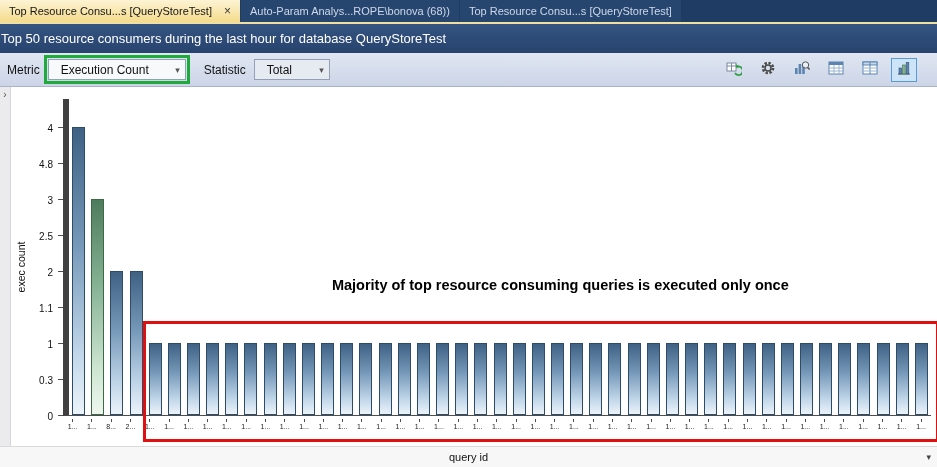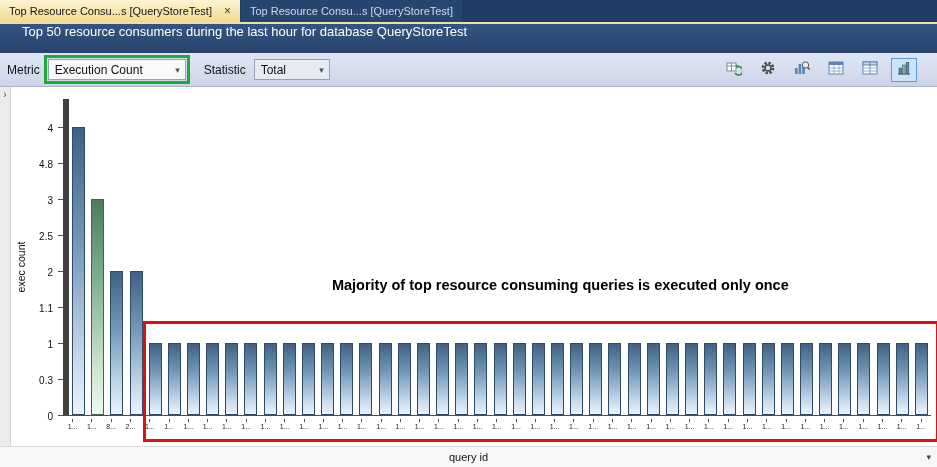--- a/index.html
+++ b/index.html
@@ -7,27 +7,27 @@
   .app{width:937px;height:467px;display:flex;flex-direction:column;background:#fff;}
 
   
   .tabstrip{height:22px;background:#1e3c64;display:flex;align-items:stretch;overflow:hidden;}
   .tab{display:flex;align-items:center;padding:0 9px;font-size:11px;color:#cdd8ea;background:#27466f;margin-right:1px;cursor:default;white-space:nowrap;}
   .tab.active{background:linear-gradient(180deg,#fdf4d4,#f4da8b);color:#151515;}
   .tab-close{margin-left:12px;color:#3a3a3a;font-size:12px;line-height:1;cursor:pointer;}
   .tab-underline{height:2px;background:#f0dfa0;}
 
   
-  .header{height:29px;background:linear-gradient(180deg,#355481,#27436e);color:#fff;display:flex;align-items:flex-start;padding-left:22px;font-size:13px;}
+  .header{height:29px;background:linear-gradient(180deg,#355481,#27436e);color:#fff;display:flex;align-items:center;padding-left:1px;font-size:13px;}
 
   
   .toolbar{height:33px;background:linear-gradient(180deg,#e0e6f2,#ccd5e7);border-bottom:1px solid #a9b4c9;display:flex;align-items:center;padding:0 20px 0 5px;font-size:12px;color:#111;}
   .tb-label{margin:0 4px 0 2px;}
   .green-wrap{border:3px solid #1faa3c;padding:1px;margin-right:12px;background:transparent;}
-  .combo{display:flex;align-items:center;background:#f7f9fb;border:1px solid #93a0b5;height:21px;padding:0 5px 0 6px;box-sizing:border-box;cursor:pointer;}
+  .combo{display:flex;align-items:center;background:#f7f9fb;border:1px solid #93a0b5;height:21px;padding:0 5px 0 12px;box-sizing:border-box;cursor:pointer;}
   .combo.metric{width:138px;}
   .combo.stat{width:76px;background:#e6eaf1;margin-left:4px;}
   .combo .chev{margin-left:auto;color:#555;font-size:9px;padding-left:8px;}
   .tb-spacer{flex:1;}
   .tool-btn{width:26px;height:24px;display:flex;align-items:center;justify-content:center;margin-left:8px;border:1px solid transparent;box-sizing:border-box;cursor:pointer;background:transparent;padding:0;}
   .tool-btn.selected{background:#cde3f8;border-color:#5b9bd5;}
 
   
   .main{flex:1;display:flex;position:relative;background:#fff;min-height:0;}
   .side-strip{width:11px;background:#ebebee;border-right:1px solid #d6d6da;font-size:10px;color:#555;text-align:center;padding-top:2px;box-sizing:border-box;cursor:pointer;}
@@ -53,20 +53,23 @@
 </style>
 </head>
 <body>
 
 <div class="app">
 
   <div class="tabstrip">
     <div class="tab active">
       <span>Top Resource Consu...s [QueryStoreTest]</span>
       <span class="tab-close">×</span>
+    </div>
+    <div class="tab">
+      <span>Auto-Param Analys...ROPE\bonova (68))</span>
     </div>
     <div class="tab">
       <span>Top Resource Consu...s [QueryStoreTest]</span>
     </div>
   </div>
   <div class="tab-underline"></div>
 
   <div class="header">
     <span>Top 50 resource consumers during the last hour for database QueryStoreTest</span>
   </div>

